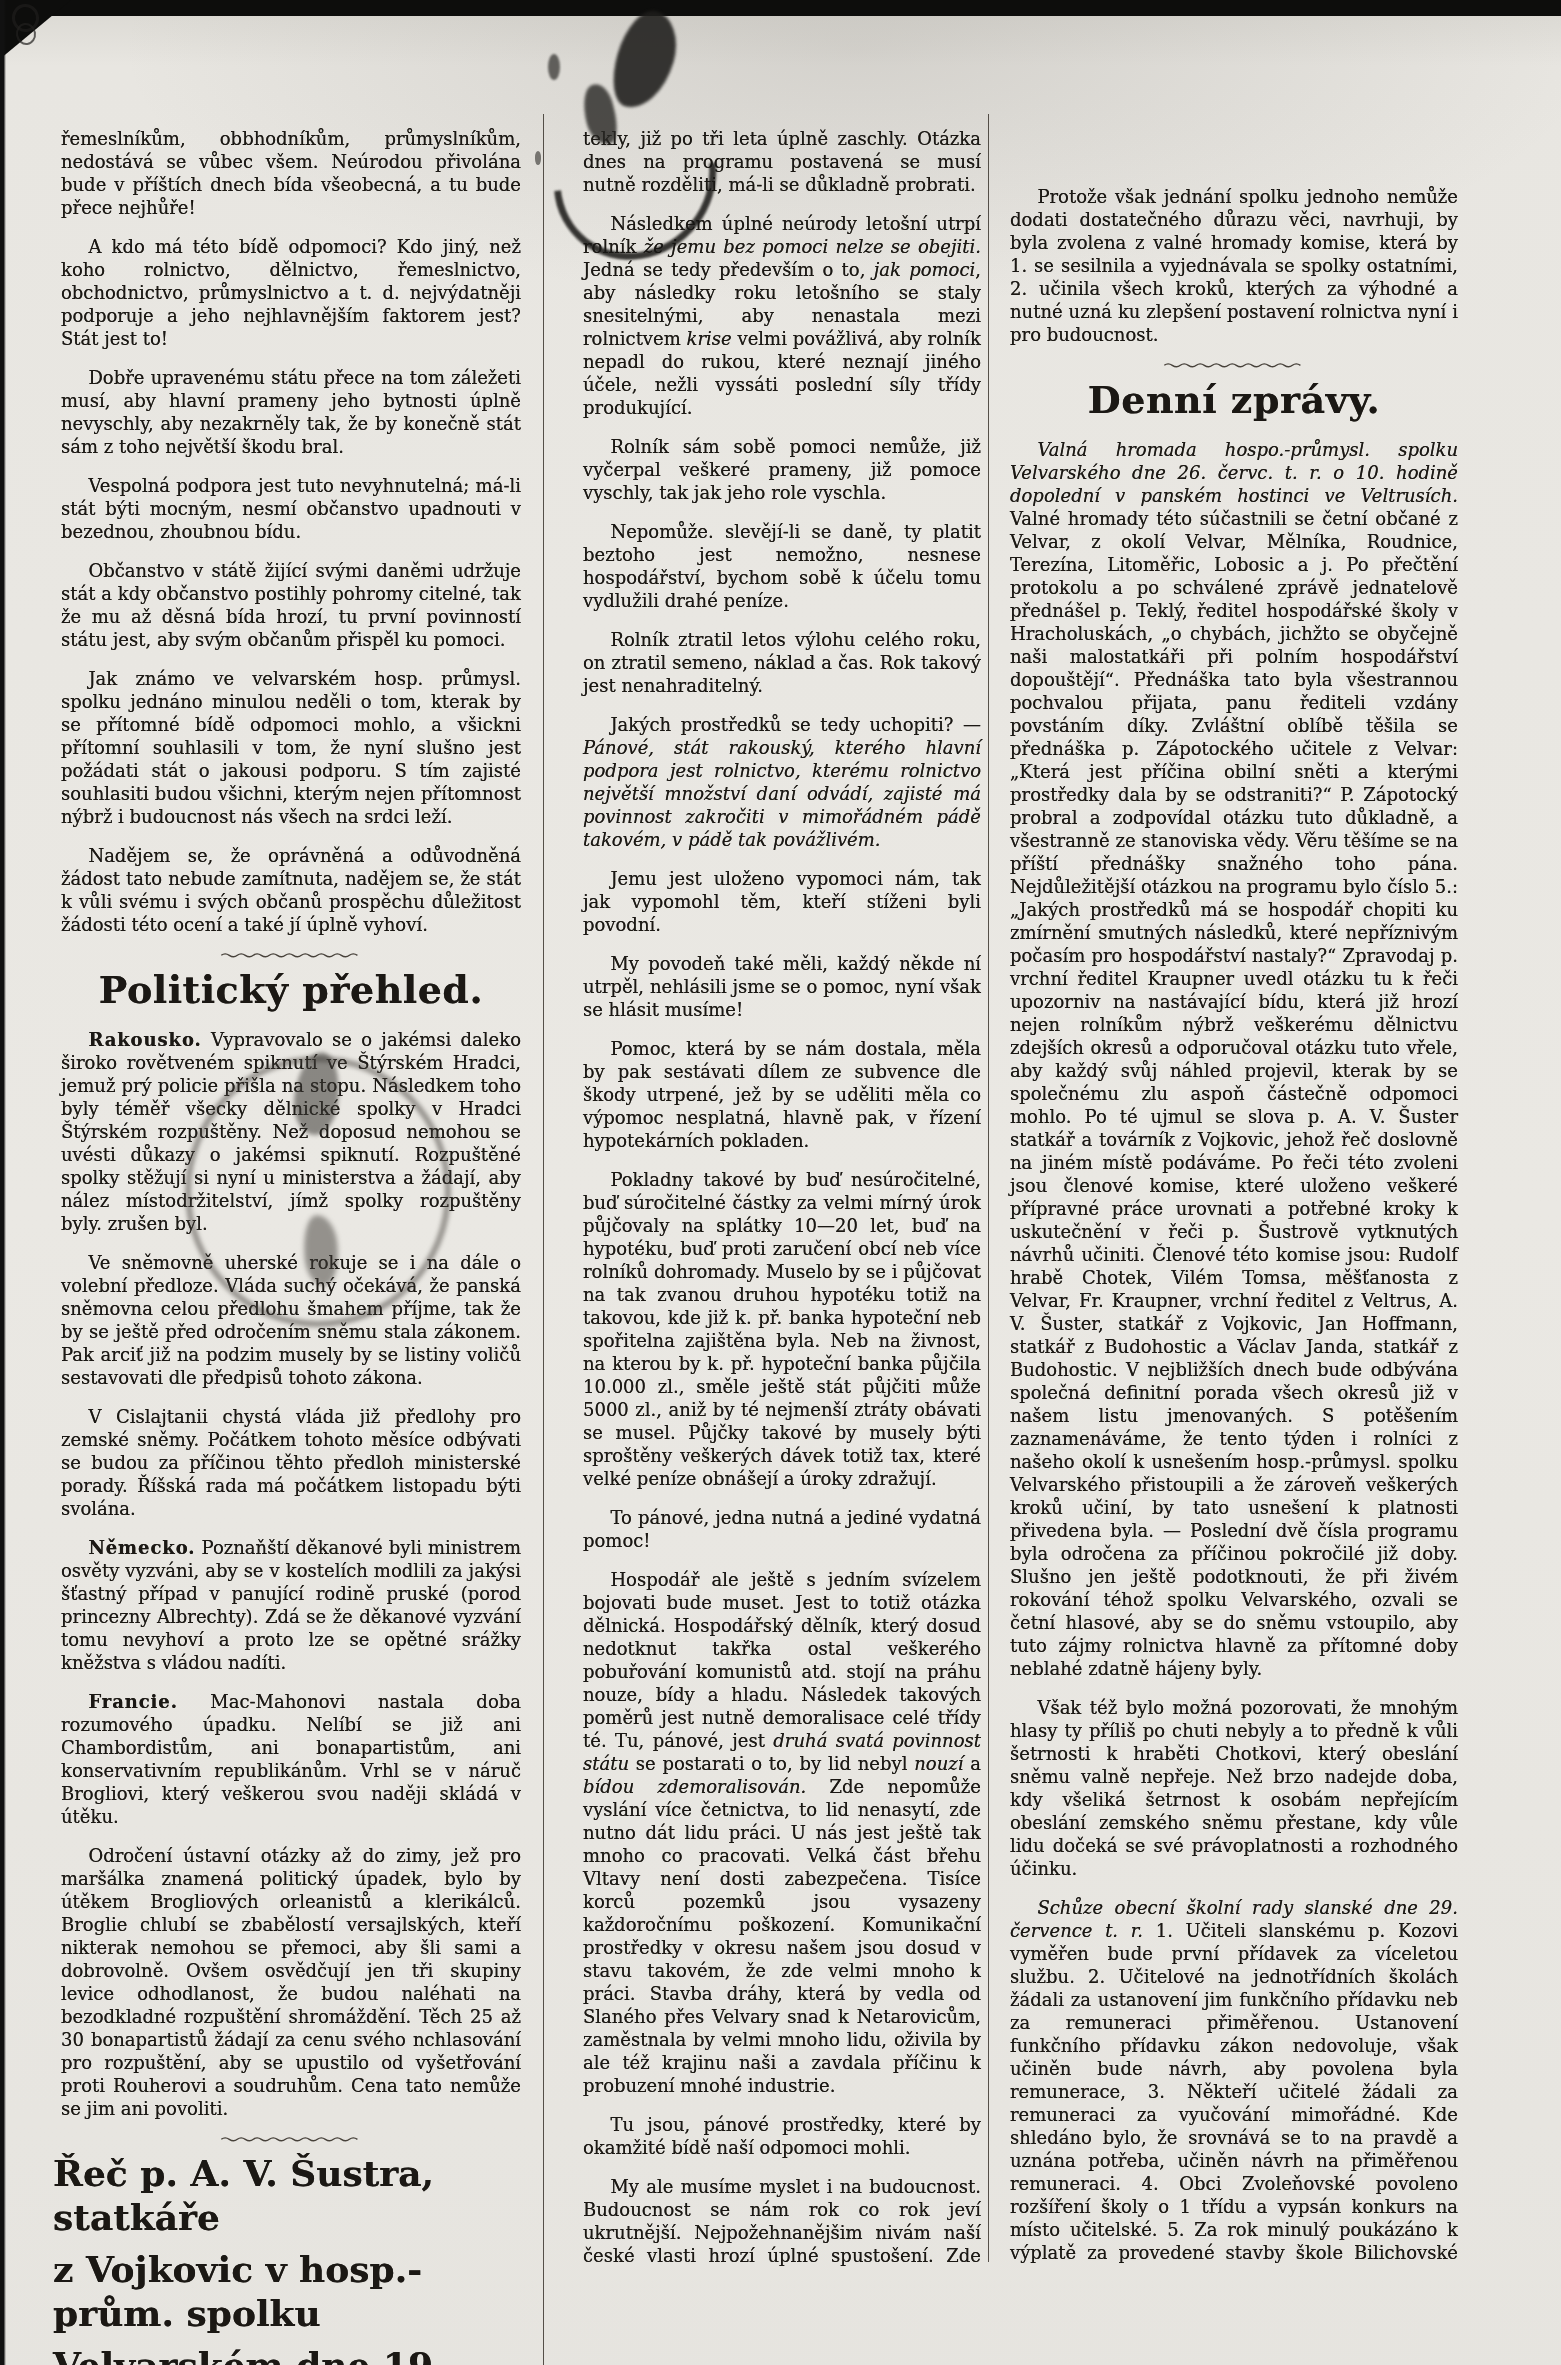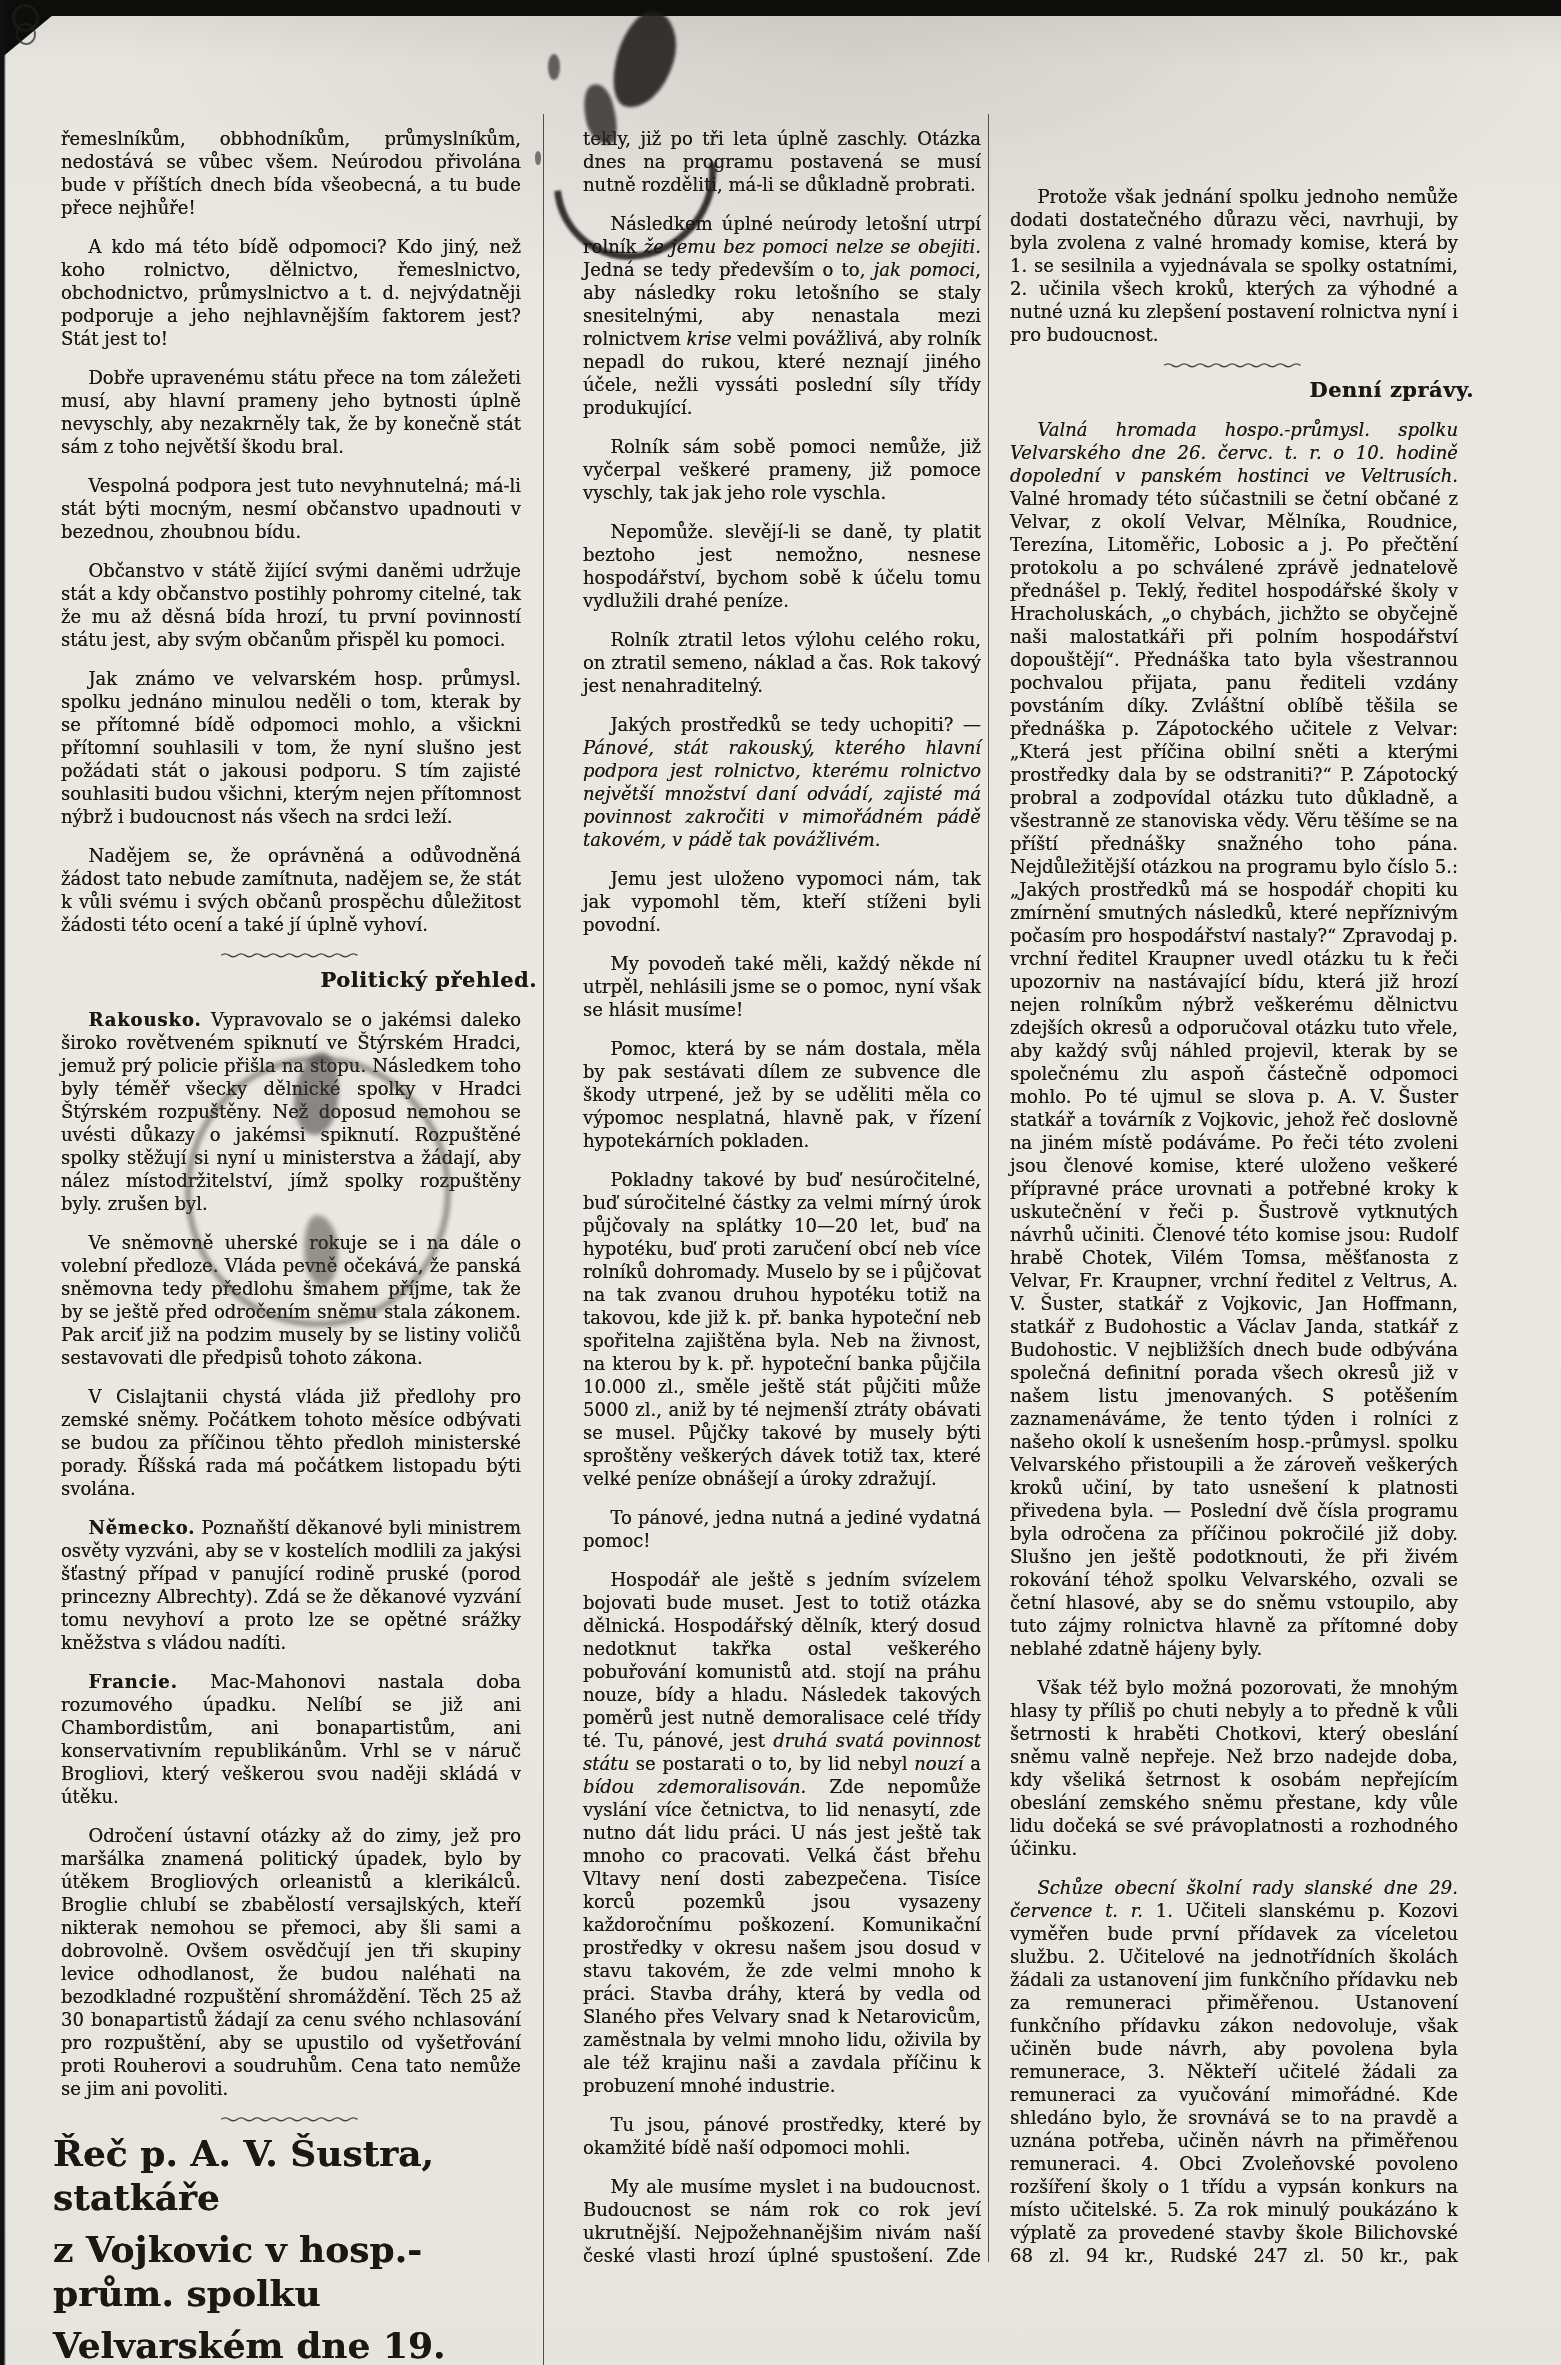--- a/index.html
+++ b/index.html
@@ -26,21 +26,21 @@
   
   .col{position:absolute;text-align:justify;font-size:18px;line-height:23px;
        color:#1b1814;text-shadow:0 0 0.5px rgba(25,22,18,.8);overflow:hidden;z-index:2;}
   #colL{left:45px;top:111px;width:492px;height:2286px;}
   #colM{left:567px;top:111px;width:430px;height:2157px;}
   #colR{left:994px;top:169px;width:480px;height:2096px;}
   .para{margin:16px;text-indent:27.4px;}
   .para.noindent{text-indent:0;}
   .seg-i{font-style:italic;}
   .seg-lead{font-weight:bold;letter-spacing:0.9px;}
-  .h-lg{font-weight:bold;font-size:21px;line-height:1.15;text-align:right;letter-spacing:0.5px;margin:9.5px 0 13.2px;text-indent:0;}
+  .h-lg{font-weight:bold;font-size:38px;line-height:1.15;text-align:center;letter-spacing:0.5px;margin:9.5px 0 13.2px;text-indent:0;}
   .h-xl{font-weight:bold;font-size:36px;line-height:1.22;text-align:left;margin:8px;text-indent:0;}
   .divider{text-align:center;margin:14px 0 9.5px;line-height:0;}
   .divider + .h-xl{margin-top:6.6px;}
   
   .artifact{position:absolute;z-index:6;pointer-events:none;}
   #stampTop .blobA{position:absolute;left:88px;top:1.9px;width:56px;height:100px;background:#1e1d1b;border-radius:46% 54% 62% 38%/52% 44% 56% 48%;opacity:.88;filter:blur(1.4px);transform:rotate(16deg);}
   #stampTop .blobB{position:absolute;left:56px;top:75px;width:30px;height:61px;background:#282724;border-radius:52% 48% 40% 60%/62% 40% 56% 44%;opacity:.8;filter:blur(1.4px);transform:rotate(-14deg);}
   #stampTop .blobC{position:absolute;left:19px;top:45px;width:12.3px;height:26.5px;background:#2c2b28;border-radius:50%;opacity:.7;filter:blur(0.9px);}
   #stampTop .arc{position:absolute;left:27.4px;top:83px;width:144px;height:156px;border:7.6px solid #171614;border-radius:50%;border-top-color:transparent;border-left-color:transparent;transform:rotate(38deg);opacity:.85;filter:blur(0.9px);}
   #stampTop .speck1{position:absolute;left:5.7px;top:142px;width:6.6px;height:14px;background:#2e2d2a;border-radius:50%;opacity:.6;}
@@ -63,21 +63,21 @@
       <p class="para"><span>Dobře upravenému státu přece na tom záležeti musí, aby hlavní prameny jeho bytnosti úplně nevyschly, aby nezakrněly tak, že by konečně stát sám z toho největší škodu bral.</span></p>
       <p class="para"><span>Vespolná podpora jest tuto nevyhnutelná; má-li stát býti mocným, nesmí občanstvo upadnouti v bezednou, zhoubnou bídu.</span></p>
       <p class="para"><span>Občanstvo v státě žijící svými daněmi udržuje stát a kdy občanstvo postihly pohromy citelné, tak že mu až děsná bída hrozí, tu první povinností státu jest, aby svým občanům přispěl ku pomoci.</span></p>
       <p class="para"><span>Jak známo ve velvarském hosp. průmysl. spolku jednáno minulou neděli o tom, kterak by se přítomné bídě odpomoci mohlo, a všickni přítomní souhlasili v tom, že nyní slušno jest požádati stát o jakousi podporu. S tím zajisté souhlasiti budou všichni, kterým nejen přítomnost nýbrž i budoucnost nás všech na srdci leží.</span></p>
       <p class="para"><span>Nadějem se, že oprávněná a odůvodněná žádost tato nebude zamítnuta, nadějem se, že stát k vůli svému i svých občanů prospěchu důležitost žádosti této ocení a také jí úplně vyhoví.</span></p>
       <div class="divider"><svg width="142" height="6.6" viewBox="0 0 300 14">
           <path d="M2 7 Q 10 1 19 7 T 36 7 T 53 7 T 70 7 T 87 7 T 104 7 T 121 7 T 138 7 T 155 7 T 172 7 T 189 7 T 206 7 T 223 7 T 240 7 T 257 7 T 274 7 T 291 7" fill="none" stroke="#47413a" stroke-width="3"></path>
         </svg></div>
       <div class="h-lg">Politický přehled.</div>
       <p class="para"><span class="seg-lead">Rakousko.</span><span> Vypravovalo se o jakémsi daleko široko rovětveném spiknutí ve Štýrském Hradci, jemuž prý policie přišla na stopu. Následkem toho byly téměř všecky dělnické spolky v Hradci Štýrském rozpuštěny. Než doposud nemohou se uvésti důkazy o jakémsi spiknutí. Rozpuštěné spolky stěžují si nyní u ministerstva a žádají, aby nález místodržitelství, jímž spolky rozpuštěny byly. zrušen byl.</span></p>
-      <p class="para"><span>Ve sněmovně uherské rokuje se i na dále o volební předloze. Vláda pevně očekává, že panská sněmovna tedy předlohu šmahem příjme, tak že by se ještě před odročením sněmu stala zákonem. Pak arciť již na podzim musely by se listiny voličů sestavovati dle předpisů tohoto zákona.</span></p>
+      <p class="para"><span>Ve sněmovně uherské rokuje se i na dále o volební předloze. Vláda suchý očekává, že panská sněmovna celou předlohu šmahem příjme, tak že by se ještě před odročením sněmu stala zákonem. Pak arciť již na podzim musely by se listiny voličů sestavovati dle předpisů tohoto zákona.</span></p>
       <p class="para"><span>V Cislajtanii chystá vláda již předlohy pro zemské sněmy. Počátkem tohoto měsíce odbývati se budou za příčinou těhto předloh ministerské porady. Říšská rada má počátkem listopadu býti svolána.</span></p>
       <p class="para"><span class="seg-lead">Německo.</span><span> Poznaňští děkanové byli ministrem osvěty vyzváni, aby se v kostelích modlili za jakýsi šťastný případ v panující rodině pruské (porod princezny Albrechty). Zdá se že děkanové vyzvání tomu nevyhoví a proto lze se opětné srážky kněžstva s vládou nadíti.</span></p>
       <p class="para"><span class="seg-lead">Francie.</span><span> Mac-Mahonovi nastala doba rozumového úpadku. Nelíbí se již ani Chambordistům, ani bonapartistům, ani konservativním republikánům. Vrhl se v náruč Brogliovi, který veškerou svou naději skládá v útěku.</span></p>
       <p class="para"><span>Odročení ústavní otázky až do zimy, jež pro maršálka znamená politický úpadek, bylo by útěkem Brogliových orleanistů a klerikálců. Broglie chlubí se zbabělostí versajlských, kteří nikterak nemohou se přemoci, aby šli sami a dobrovolně. Ovšem osvědčují jen tři skupiny levice odhodlanost, že budou naléhati na bezodkladné rozpuštění shromáždění. Těch 25 až 30 bonapartistů žádají za cenu svého nchlasování pro rozpuštění, aby se upustilo od vyšetřování proti Rouherovi a soudruhům. Cena tato nemůže se jim ani povoliti.</span></p>
       <div class="divider"><svg width="142" height="6.6" viewBox="0 0 300 14">
           <path d="M2 7 Q 10 1 19 7 T 36 7 T 53 7 T 70 7 T 87 7 T 104 7 T 121 7 T 138 7 T 155 7 T 172 7 T 189 7 T 206 7 T 223 7 T 240 7 T 257 7 T 274 7 T 291 7" fill="none" stroke="#47413a" stroke-width="3"></path>
         </svg></div>
       <div class="h-xl">Řeč p. A. V. Šustra, statkáře</div>
       <div class="h-xl">z Vojkovic v hosp.-prům. spolku</div>
       <div class="h-xl">Velvarském dne 19. července t. r.</div>

